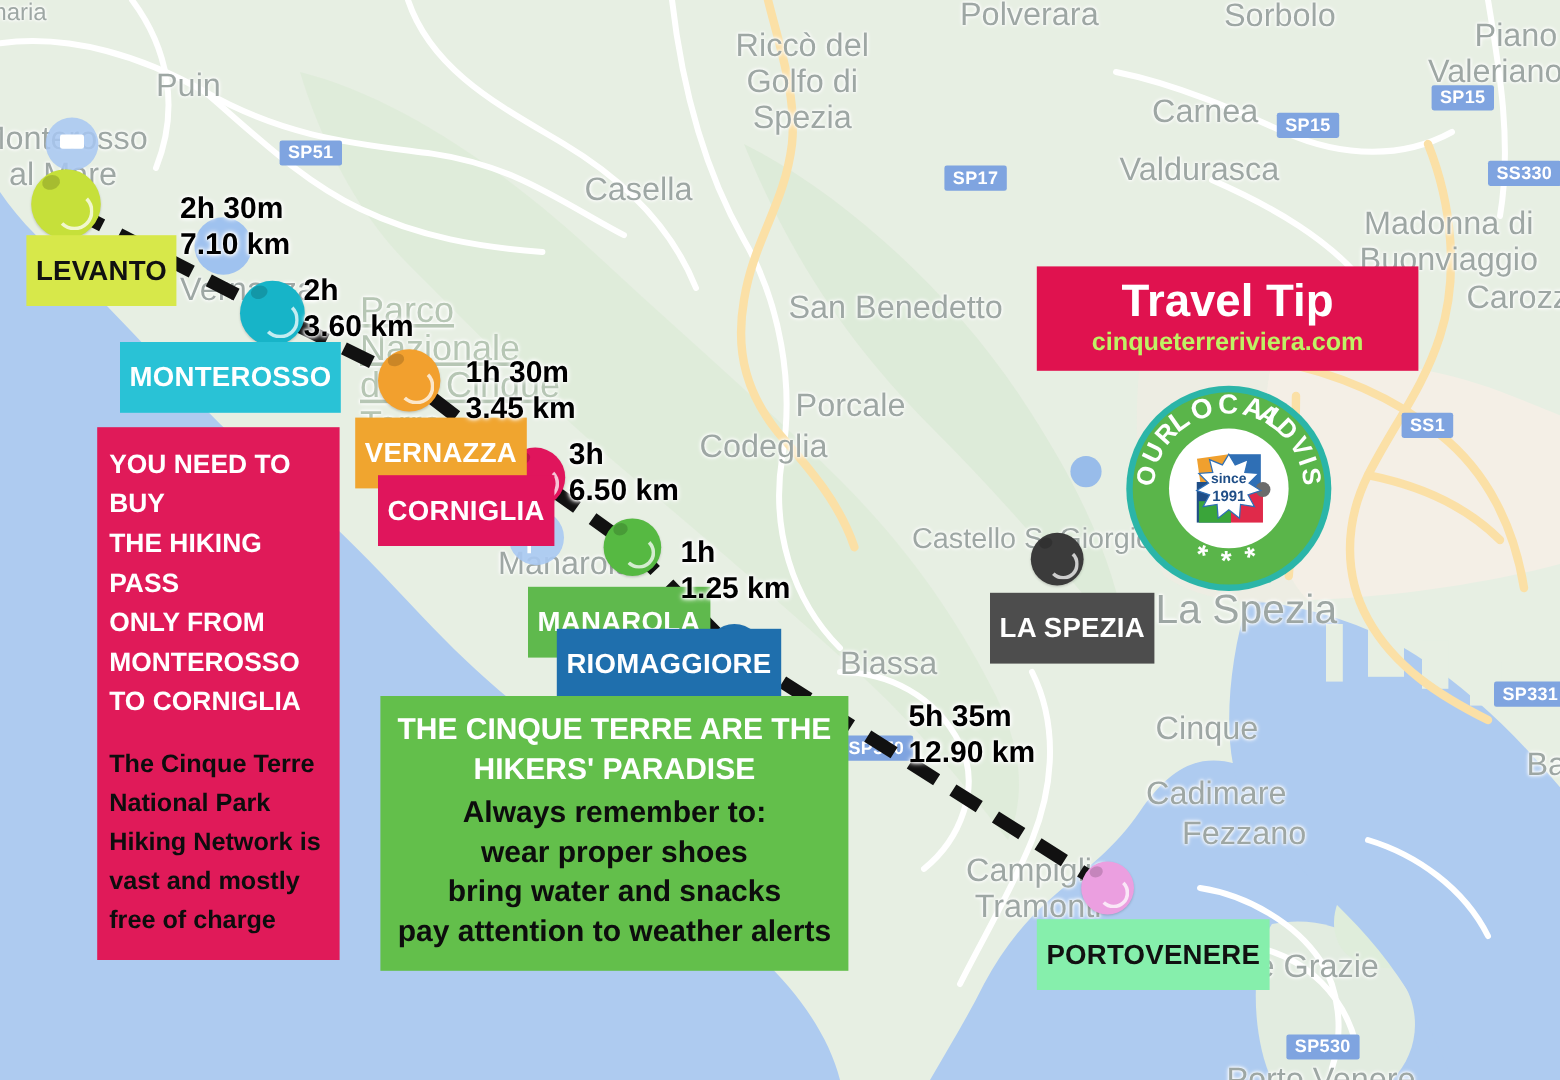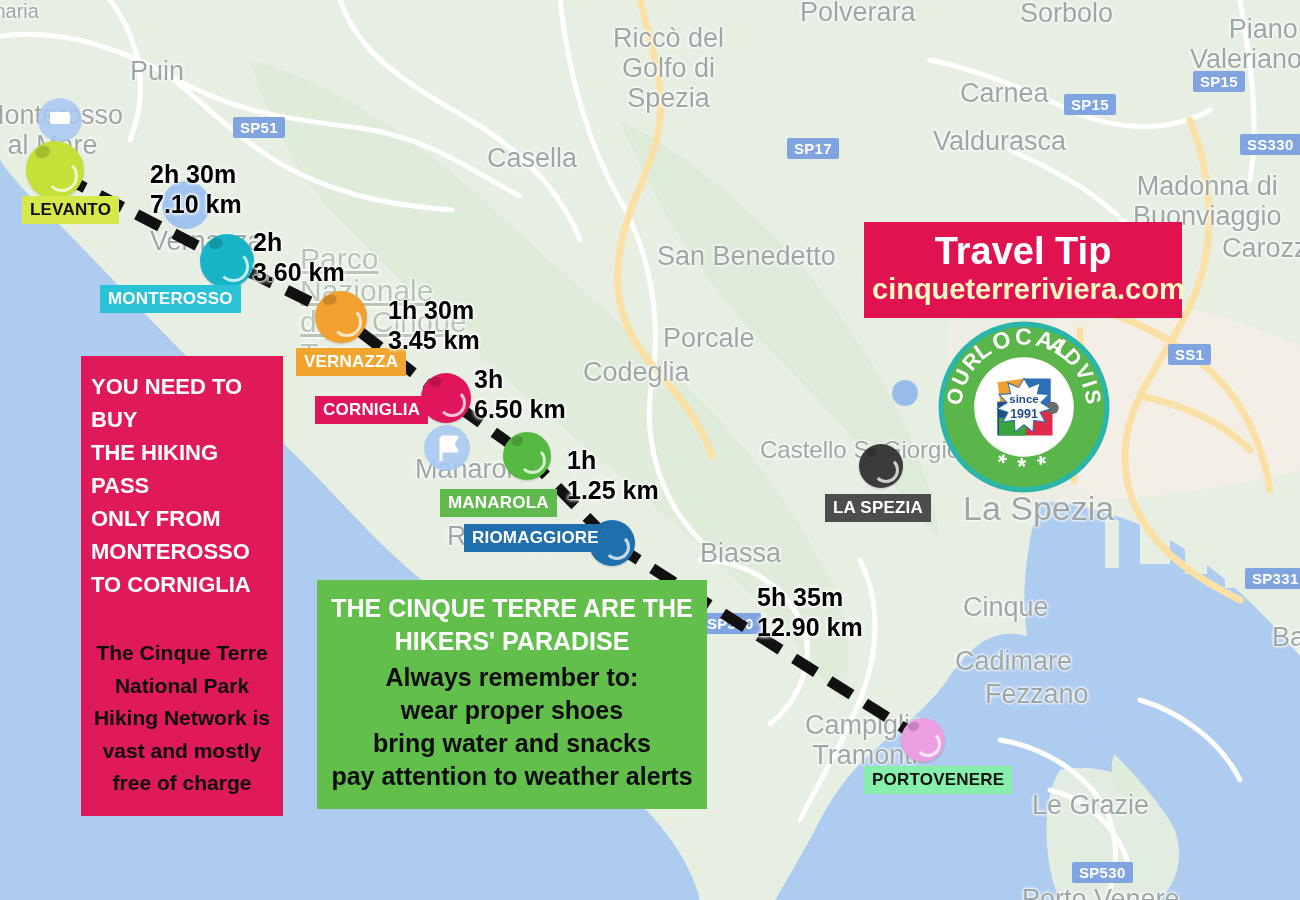--- a/index.html
+++ b/index.html
@@ -25,45 +25,45 @@
   #path{position:absolute;left:0;top:0;width:1300px;height:900px;}
 
   
   .dot{position:absolute;border-radius:50%;box-shadow:0 1px 2px rgba(0,0,0,.18);}
   .dot::before{content:"";position:absolute;left:16%;top:8%;width:26%;height:20%;
                border-radius:50%;background:rgba(0,0,0,.16);transform:rotate(-18deg);}
   .dot::after{content:"";position:absolute;right:10%;bottom:12%;width:45%;height:45%;
               border-radius:50%;border:3px solid rgba(255,255,255,.75);
               border-top-color:transparent;border-left-color:transparent;}
 
-  .tag{position:absolute;font-weight:700;font-size:17px;letter-spacing:.2px;
-       padding:4px 8px;white-space:nowrap;}
+  .tag{position:absolute;font-weight:700;font-size:23px;letter-spacing:.2px;
+       padding:16px 8px;white-space:nowrap;}
 
   
   .leg{position:absolute;color:#000;font-weight:700;font-size:25px;line-height:1.18;
        white-space:nowrap;text-shadow:0 0 5px #fff,0 0 4px #fff,0 0 3px #fff,0 0 2px #fff;}
   .leg b{display:block;font-weight:700;}
 
   
   #pink-panel{position:absolute;left:81px;top:356px;width:202px;background:#e01a59;
               padding:14px 10px 16px;box-sizing:border-box;}
   #pink-panel .hd{color:#fff;font-weight:700;font-size:22px;line-height:1.5;text-align:left;}
   #pink-panel .bd{color:#0d0d0d;font-weight:700;font-size:21px;line-height:1.55;
-                  text-align:center;margin-top:36px;}
+                  text-align:left;margin-top:20px;}
 
   #green-panel{position:absolute;left:317px;top:580px;width:390px;background:#63bf4b;
                padding:12px 12px 16px;box-sizing:border-box;}
   #green-panel .hd{color:#fff;font-weight:700;font-size:25px;line-height:1.3;text-align:center;}
   #green-panel .bd{color:#0d0d0d;font-weight:700;font-size:25px;line-height:1.32;
                    text-align:center;margin-top:4px;}
 
   #tip{position:absolute;left:864px;top:222px;width:318px;background:#e0124f;
        padding:10px 8px 12px;box-sizing:border-box;text-align:center;}
   #tip .t1{color:#fff;font-weight:700;font-size:38px;line-height:1.05;}
-  #tip .t2{color:#fef9c3;font-weight:700;font-size:29px;line-height:1.1;margin-top:2px;}
+  #tip .t2{color:#bef264;font-weight:700;font-size:21px;line-height:1.1;margin-top:2px;}
 
   
   #logo{position:absolute;left:935px;top:318px;width:178px;height:178px;}
 </style>
 </head>
 <body>
 
 <div id="stage">
 
   <div class="layer" id="sea"></div>

